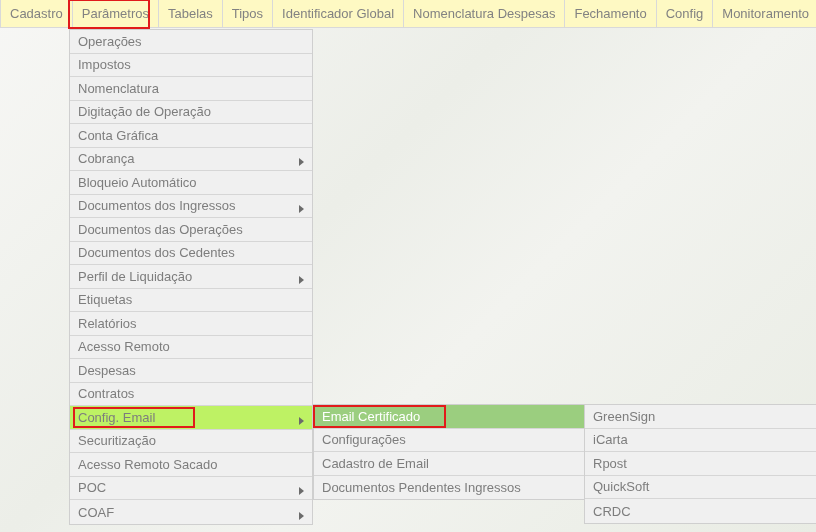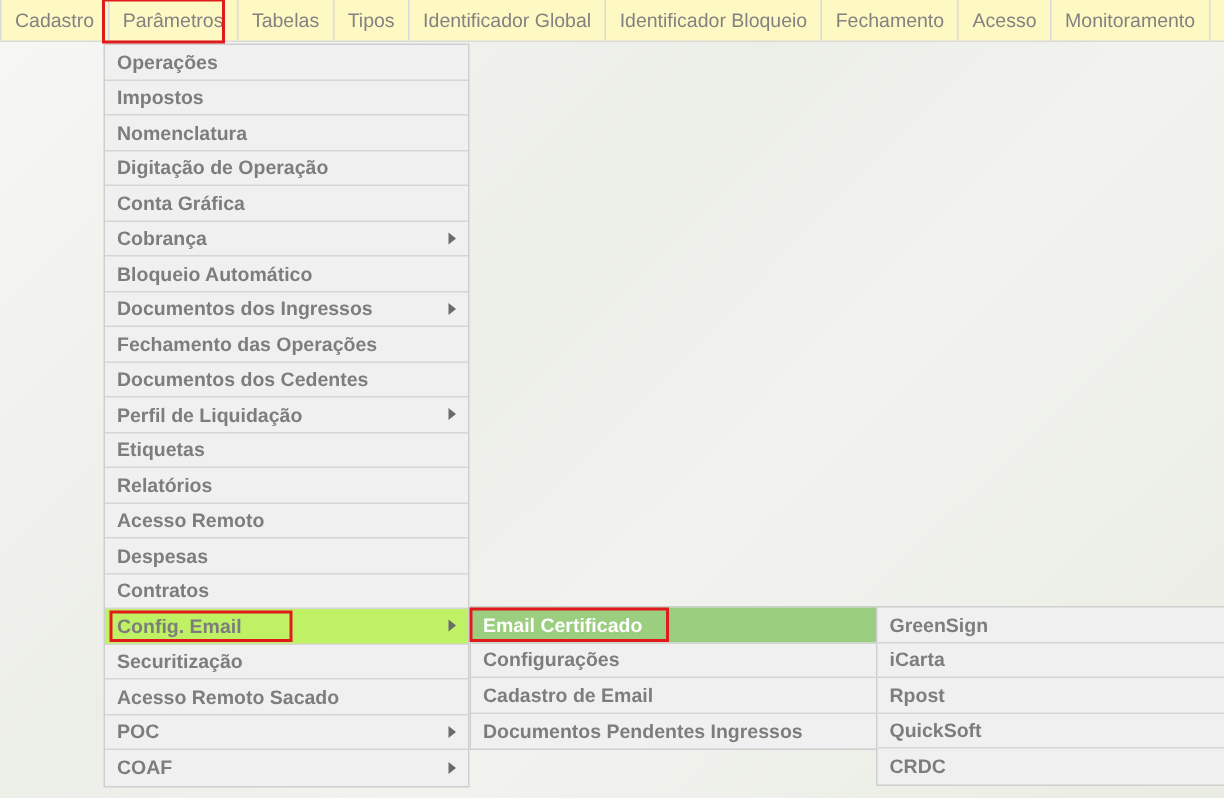--- a/index.html
+++ b/index.html
@@ -29,30 +29,29 @@
     .dropdown {
       position: absolute;
       top: 29px;
       left: 69px;
       width: 244px;
       background: #f0f0f0;
       border: 1px solid #cfcfcf;
     }
     .ditem, .sitem, .titem {
       display: flex;
-      align-items: center;
+      align-items: flex-end;
       justify-content: space-between;
       padding: 4px 8px;
       height: 23.5px;
       border-bottom: 1px solid #d6d6d6;
       cursor: pointer;
       color: #7d7d7d;
       white-space: nowrap;
       position: relative;
-      font-weight: bold;
     }
     .dropdown .ditem:last-child,
     .submenu .sitem:last-child,
     .submenu2 .titem:last-child { border-bottom: none; }
     .ditem.hovered {
       background: #bef264;
     }
     .arrow {
       width: 0; height: 0;
       border-top: 4px solid transparent;
@@ -88,23 +87,23 @@
   </style>
 </head>
 <body>
 
 <div class="menubar">
     <div class="mitem">Cadastro</div>
     <div class="mitem">Parâmetros</div>
     <div class="mitem">Tabelas</div>
     <div class="mitem">Tipos</div>
     <div class="mitem">Identificador Global</div>
-    <div class="mitem">Identificador Bloqueio</div>
+    <div class="mitem">Nomenclatura Despesas</div>
     <div class="mitem">Fechamento</div>
-    <div class="mitem">Acesso</div>
+    <div class="mitem">Config</div>
     <div class="mitem">Monitoramento</div>
     <div class="mitem">Log</div>
   </div>
 <div class="dropdown">
     <div class="ditem">
       <span>Operações</span>
     </div>
     <div class="ditem">
       <span>Impostos</span>
     </div>
@@ -122,21 +121,21 @@
       <span class="arrow"></span>
     </div>
     <div class="ditem">
       <span>Bloqueio Automático</span>
     </div>
     <div class="ditem">
       <span>Documentos dos Ingressos</span>
       <span class="arrow"></span>
     </div>
     <div class="ditem">
-      <span>Fechamento das Operações</span>
+      <span>Documentos das Operações</span>
     </div>
     <div class="ditem">
       <span>Documentos dos Cedentes</span>
     </div>
     <div class="ditem">
       <span>Perfil de Liquidação</span>
       <span class="arrow"></span>
     </div>
     <div class="ditem">
       <span>Etiquetas</span>

